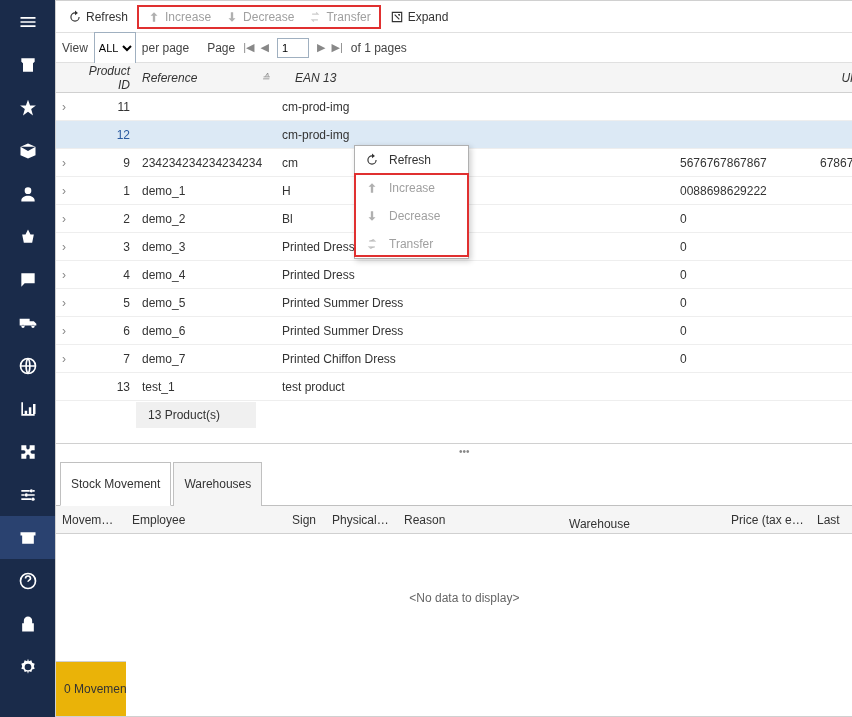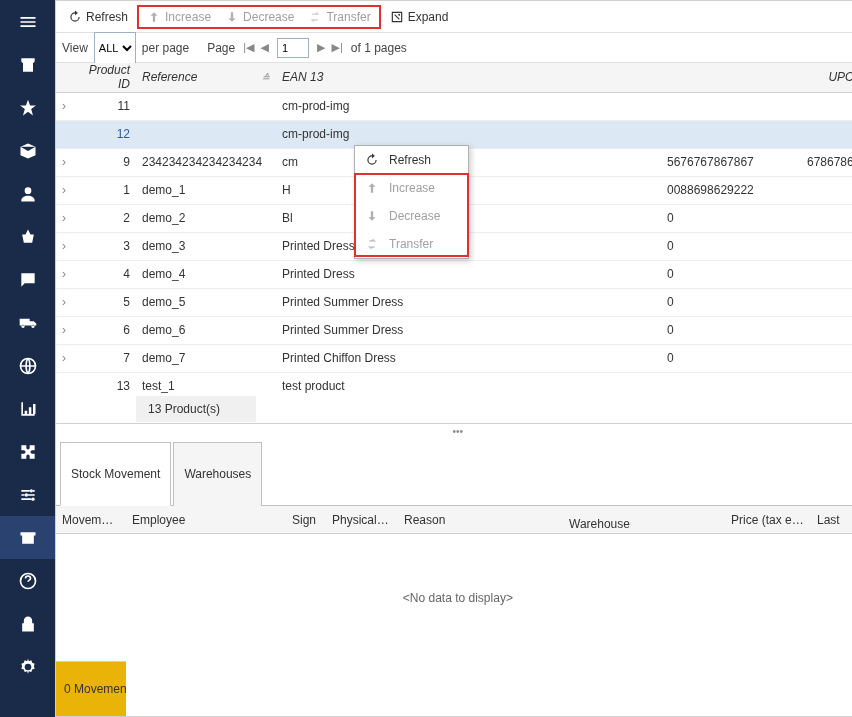--- a/index.html
+++ b/index.html
@@ -27,38 +27,38 @@
 .pager-nav { display: flex; gap: 2px; align-items: center; }
 .pager-nav span { cursor: pointer; font-size: 11px; color: #888; padding: 0 2px; }
 
 .grid { flex: 1; display: flex; flex-direction: column; overflow: hidden; }
 .ghead { display: flex; background: #f5f5f5; border-bottom: 1px solid #d0d0d0; height: 30px; align-items: center; font-size: 12px; color: #333; }
 .gh { padding: 0 6px; border-right: 0 solid #e5e5e5; display: flex; align-items: center; height: 100%; font-style: italic; }
 .c-exp { width: 24px; }
 .c-id { width: 56px; text-align: right; justify-content: flex-end; }
 .c-ref { width: 140px; justify-content: flex-end; }
 .c-name { width: 385px; }
-.c-ean { width: 140px; }
+.c-ean { width: 140px; margin-left: 13px; }
 .c-upc { flex: 1; text-align: right; justify-content: flex-end; }
 
 .gbody { overflow: auto; }
 .grow { display: flex; height: 28px; align-items: center; border-bottom: 1px solid #eee; font-size: 12px; }
 .grow.selected { background: #dce9f5; }
 .grow.selected .gc.c-id { color: #2a5aa0; }
 .gc { padding: 0 6px; overflow: hidden; white-space: nowrap; text-overflow: ellipsis; }
 .gc.c-exp { color: #888; cursor: pointer; }
 .sort-ico { margin-left: auto; color: #888; font-size: 10px; }
 
 .footer-row { display: flex; height: 28px; align-items: center; }
 .footer-cell { margin-left: 80px; background: #f0f0f0; padding: 6px 12px; font-size: 12px; width: 120px; }
 
 .divider { text-align: center; color: #888; padding: 2px 0; border-top: 1px solid #d0d0d0; cursor: row-resize; font-size: 10px; }
 
 .tabs { display: flex; border-bottom: 1px solid #c0c0c0; padding: 2px 4px 0 4px; gap: 2px; }
-.tab { padding: 24px 10px; border: 1px solid #c0c0c0; border-bottom: none; background: #f5f5f5; cursor: pointer; font-size: 12px; position: relative; top: 1px; }
+.tab { padding: 14px 10px; border: 1px solid #c0c0c0; border-bottom: none; background: #f5f5f5; cursor: pointer; font-size: 12px; position: relative; top: 1px; }
 .tab.active { background: #fff; border-bottom: 1px solid #fff; }
 
 .subgrid { flex: 0 0 210px; display: flex; flex-direction: column; border-top: 0; }
 .sub-head { display: flex; background: #f5f5f5; border-bottom: 1px solid #d0d0d0; height: 28px; align-items: center; font-size: 12px; }
 .sh { padding: 0 6px; overflow: hidden; white-space: nowrap; text-overflow: ellipsis; }
 .sc-mov { width: 70px; }
 .sc-emp { width: 160px; }
 .sc-sign { width: 40px; }
 .sc-phy { width: 72px; }
 .sc-rsn { width: 165px; }

